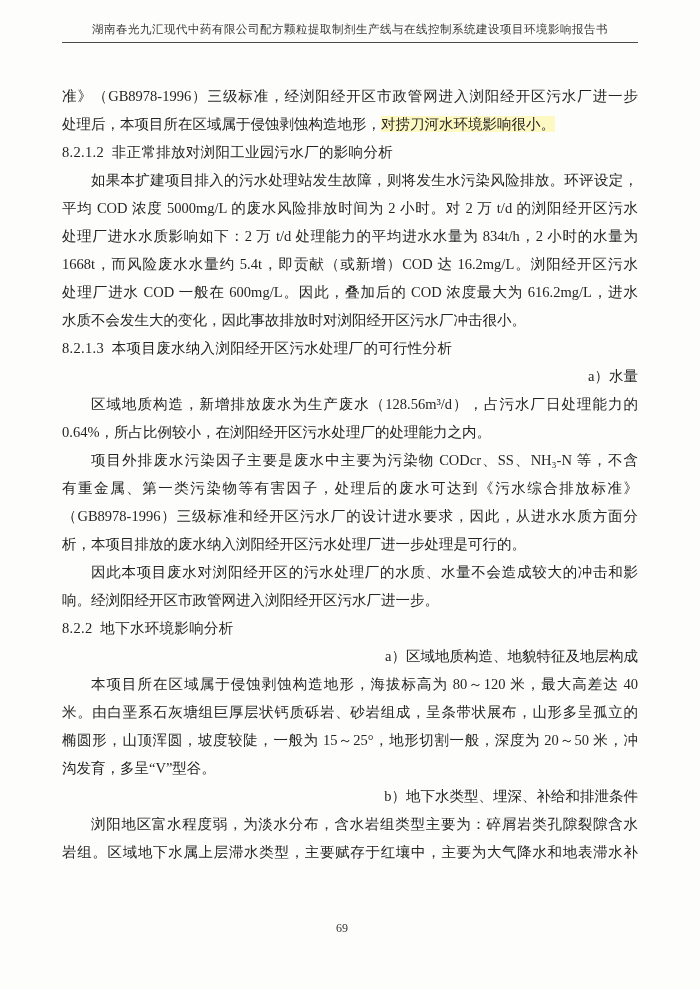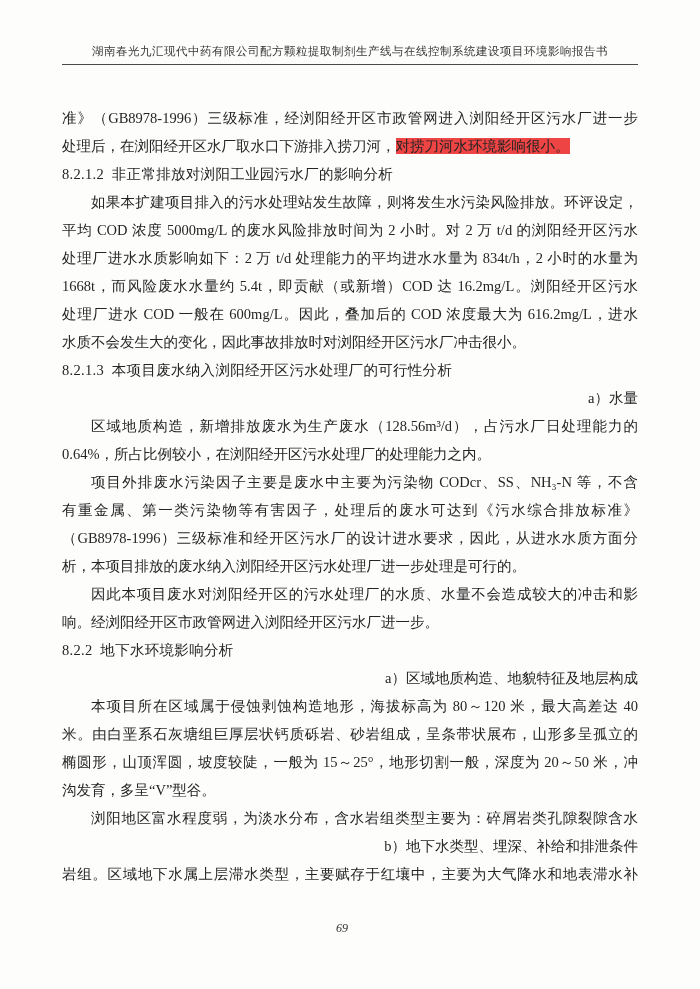--- a/index.html
+++ b/index.html
@@ -7,21 +7,21 @@
     width: 700px; height: 989px;
     background: #f2f2f0;
     font-family: "Liberation Serif", "DejaVu Serif", serif;
   }
   .page {
     position: relative;
     width: 700px; height: 989px;
     box-sizing: border-box;
     background: #fdfdfc;
     color: #222222;
-    padding: 44px 62px 0 62px;
+    padding: 22px 62px 0 62px;
     overflow: hidden;
   }
   .doc-header { text-align: center; }
   .doc-header .title {
     font-size: 11.5px;
     letter-spacing: 0.5px;
     color: #3a3a3a;
     white-space: nowrap;
   }
   .header-rule {
@@ -42,35 +42,34 @@
   }
   .line.indent { text-indent: 2em; text-align: right; }
   .line.heading { letter-spacing: 0.3px; }
   .highlight { background-color: #f1ec96; }
   .doc-footer {
     position: absolute;
     left: 0; right: 16px; top: 921px;
     text-align: center;
     font-size: 12px;
     color: #333333;
-    font-style: italic;
   }
 </style>
 </head>
 <body>
 
 <div class="page">
   <div class="doc-header">
     <div class="title">湖南春光九汇现代中药有限公司配方颗粒提取制剂生产线与在线控制系统建设项目环境影响报告书</div>
     <div class="header-rule"></div>
   </div>
 
   <div class="doc-body">
       <div class="line just">准》（GB8978-1996）三级标准，经浏阳经开区市政管网进入浏阳经开区污水厂进一步</div>
-      <div class="line"><span>处理后，在浏阳经开区水厂取水口下游排入捞刀河，</span><span class="highlight" style="background-color: #ef4444;">对捞刀河水环境影响很小。</span></div>
+      <div class="line"><span>处理后，本项目所在区域属于侵蚀剥蚀构造地形，</span><span class="highlight" style="background-color: #fef9c3;">对捞刀河水环境影响很小。</span></div>
       <div class="line heading">8.2.1.2  非正常排放对浏阳工业园污水厂的影响分析</div>
       <div class="line just indent">如果本扩建项目排入的污水处理站发生故障，则将发生水污染风险排放。环评设定，</div>
       <div class="line just">平均 COD 浓度 5000mg/L 的废水风险排放时间为 2 小时。对 2 万 t/d 的浏阳经开区污水</div>
       <div class="line just">处理厂进水水质影响如下：2 万 t/d 处理能力的平均进水水量为 834t/h，2 小时的水量为</div>
       <div class="line just">1668t，而风险废水水量约 5.4t，即贡献（或新增）COD 达 16.2mg/L。浏阳经开区污水</div>
       <div class="line just">处理厂进水 COD 一般在 600mg/L。因此，叠加后的 COD 浓度最大为 616.2mg/L，进水</div>
       <div class="line">水质不会发生大的变化，因此事故排放时对浏阳经开区污水厂冲击很小。</div>
       <div class="line heading">8.2.1.3  本项目废水纳入浏阳经开区污水处理厂的可行性分析</div>
       <div class="line indent">a）水量</div>
       <div class="line just indent">区域地质构造，新增排放废水为生产废水（128.56m³/d），占污水厂日处理能力的</div>
@@ -80,21 +79,21 @@
       <div class="line just">（GB8978-1996）三级标准和经开区污水厂的设计进水要求，因此，从进水水质方面分</div>
       <div class="line">析，本项目排放的废水纳入浏阳经开区污水处理厂进一步处理是可行的。</div>
       <div class="line just indent">因此本项目废水对浏阳经开区的污水处理厂的水质、水量不会造成较大的冲击和影</div>
       <div class="line">响。经浏阳经开区市政管网进入浏阳经开区污水厂进一步。</div>
       <div class="line heading">8.2.2  地下水环境影响分析</div>
       <div class="line indent">a）区域地质构造、地貌特征及地层构成</div>
       <div class="line just indent">本项目所在区域属于侵蚀剥蚀构造地形，海拔标高为 80～120 米，最大高差达 40</div>
       <div class="line just">米。由白垩系石灰塘组巨厚层状钙质砾岩、砂岩组成，呈条带状展布，山形多呈孤立的</div>
       <div class="line just">椭圆形，山顶浑圆，坡度较陡，一般为 15～25°，地形切割一般，深度为 20～50 米，冲</div>
       <div class="line">沟发育，多呈“V”型谷。</div>
+      <div class="line indent">b）地下水类型、埋深、补给和排泄条件</div>
       <div class="line just indent">浏阳地区富水程度弱，为淡水分布，含水岩组类型主要为：碎屑岩类孔隙裂隙含水</div>
-      <div class="line indent">b）地下水类型、埋深、补给和排泄条件</div>
       <div class="line just">岩组。区域地下水属上层滞水类型，主要赋存于红壤中，主要为大气降水和地表滞水补</div>
     </div>
 
   <div class="doc-footer">
     <span>69</span>
   </div>
 </div>
 
 </body></html>

